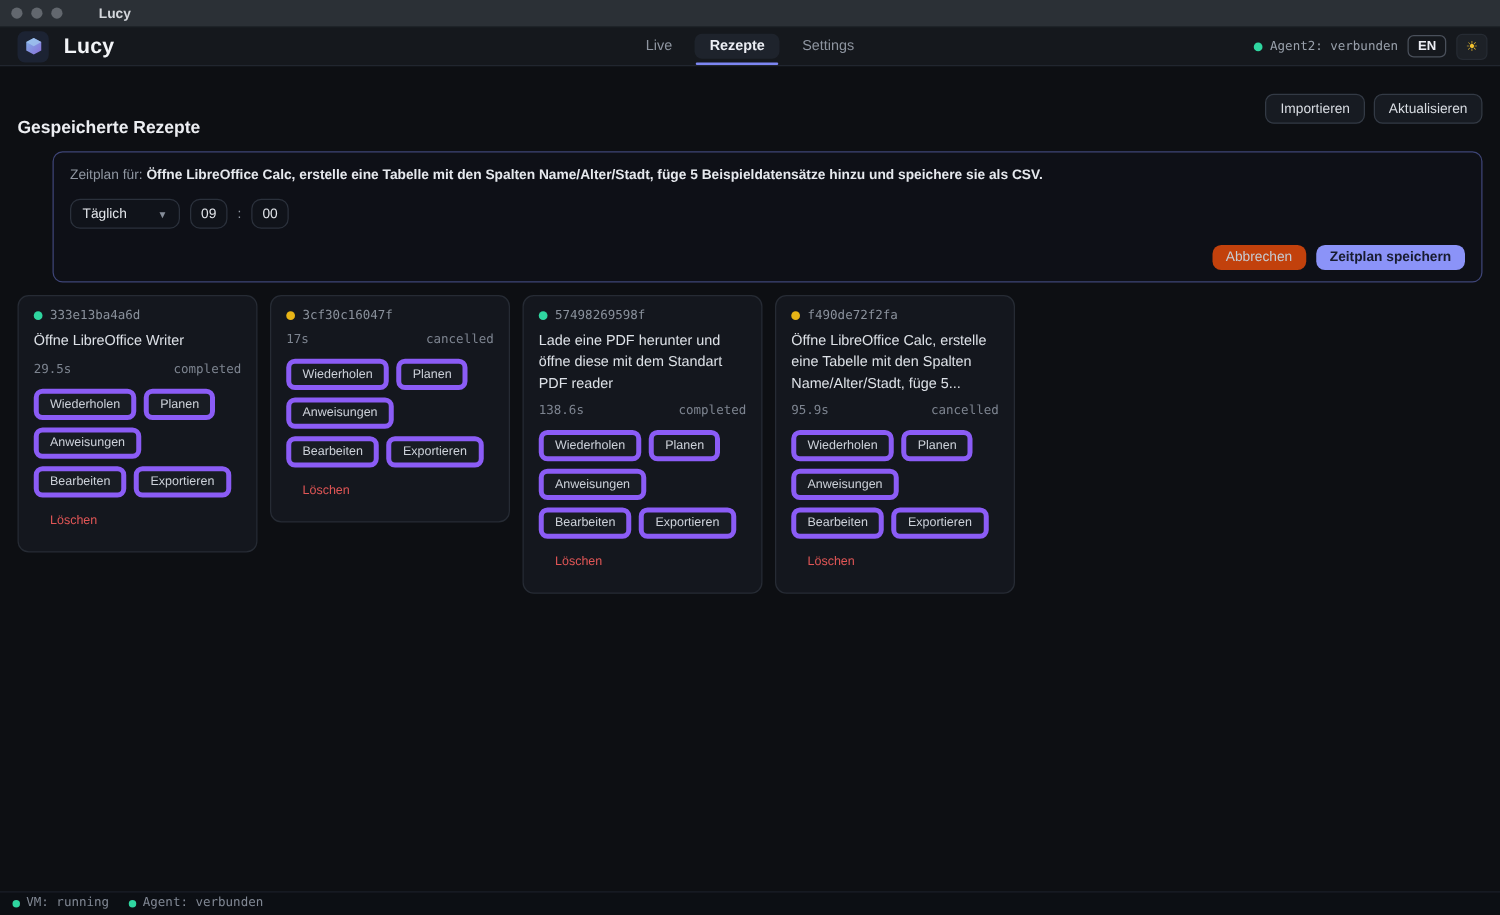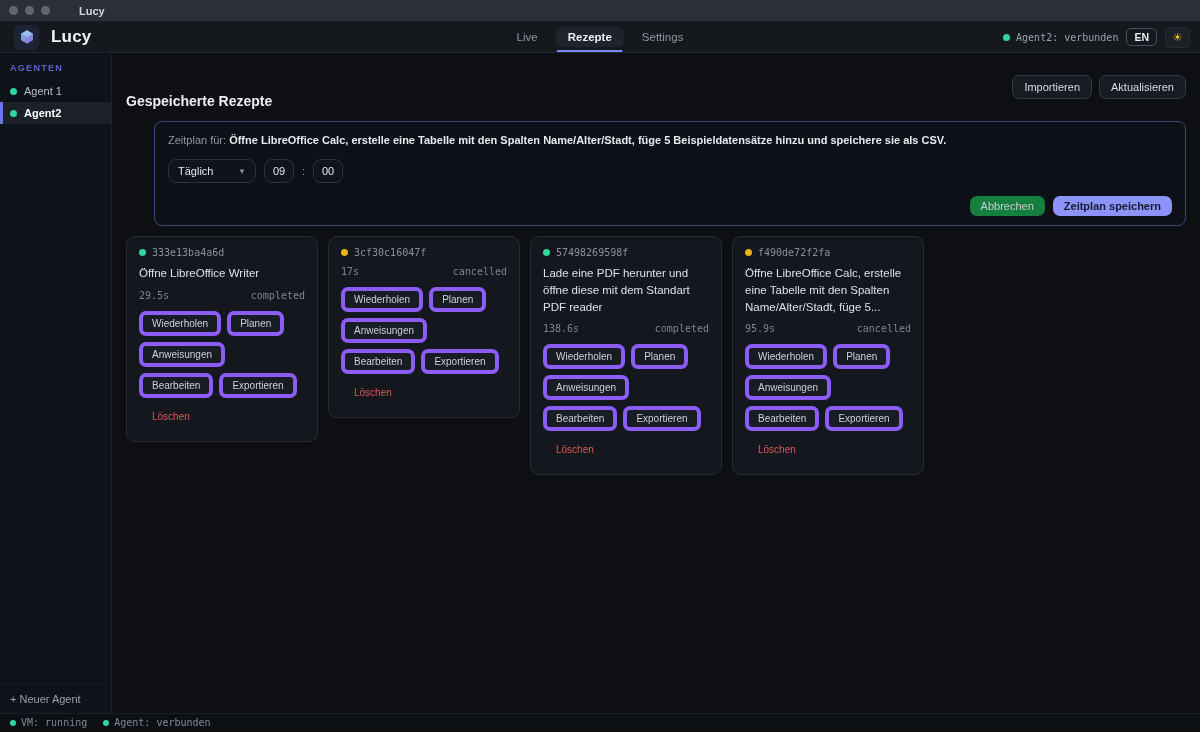--- a/index.html
+++ b/index.html
@@ -93,21 +93,21 @@
     background:#10131a;border:1px solid #2b313c;border-radius:8px;
     padding:5px 9px;font-size:11px;color:#e2e5ea;
   }
   .chevron{color:#868d99;font-size:8px;}
   .time-input{
     width:30px;text-align:center;background:#10131a;border:1px solid #2b313c;
     border-radius:8px;padding:5px 0;font-size:11px;color:#e2e5ea;font-family:inherit;
   }
   .colon{color:#8f96a1;font-size:11px;}
   .schedule-footer{display:flex;justify-content:flex-end;align-items:center;gap:8px;margin-top:13px;}
-  .ghost-btn{padding:4px 11px;font-size:11px;color:#c6cbd3;border-radius:7px;background:#15803d;border:none;font-family:inherit;}
+  .ghost-btn{padding:4px 11px;font-size:11px;color:#c6cbd3;border-radius:7px;background:#c2410c;border:none;font-family:inherit;}
   .primary-btn{
     padding:4px 11px;font-size:11px;font-weight:bold;color:#181c30;
     border-radius:7px;background:var(--accent-fill);border:none;font-family:inherit;
   }
 
   
   .cards{display:flex;gap:10px;margin-top:10px;align-items:flex-start;}
   .card{
     width:192px;flex-shrink:0;background:#14171e;border:1px solid #262b34;
     border-radius:9px;padding:10px 12px 12px;
@@ -168,32 +168,20 @@
     </span>
     <button class="lang-btn">EN</button>
     <button class="theme-btn">
       <span>☀</span>
     </button>
   </div>
 </div>
 
 <div class="app-body">
 
-  <div class="sidebar">
-    <div class="sidebar-section">AGENTEN</div>
-    <div class="agent-item">
-      <span class="dot dot-7 dot-green"></span>
-      <span>Agent 1</span>
-    </div>
-    <div class="agent-item active">
-      <span class="dot dot-7 dot-green"></span>
-      <span>Agent2</span>
-    </div>
-    <div class="new-agent">+ Neuer Agent</div>
-  </div>
 
   <div class="main">
     <div class="main-header">
       <div class="main-title">Gespeicherte Rezepte</div>
       <div class="main-actions">
         <button class="btn">Importieren</button>
         <button class="btn">Aktualisieren</button>
       </div>
     </div>
 

